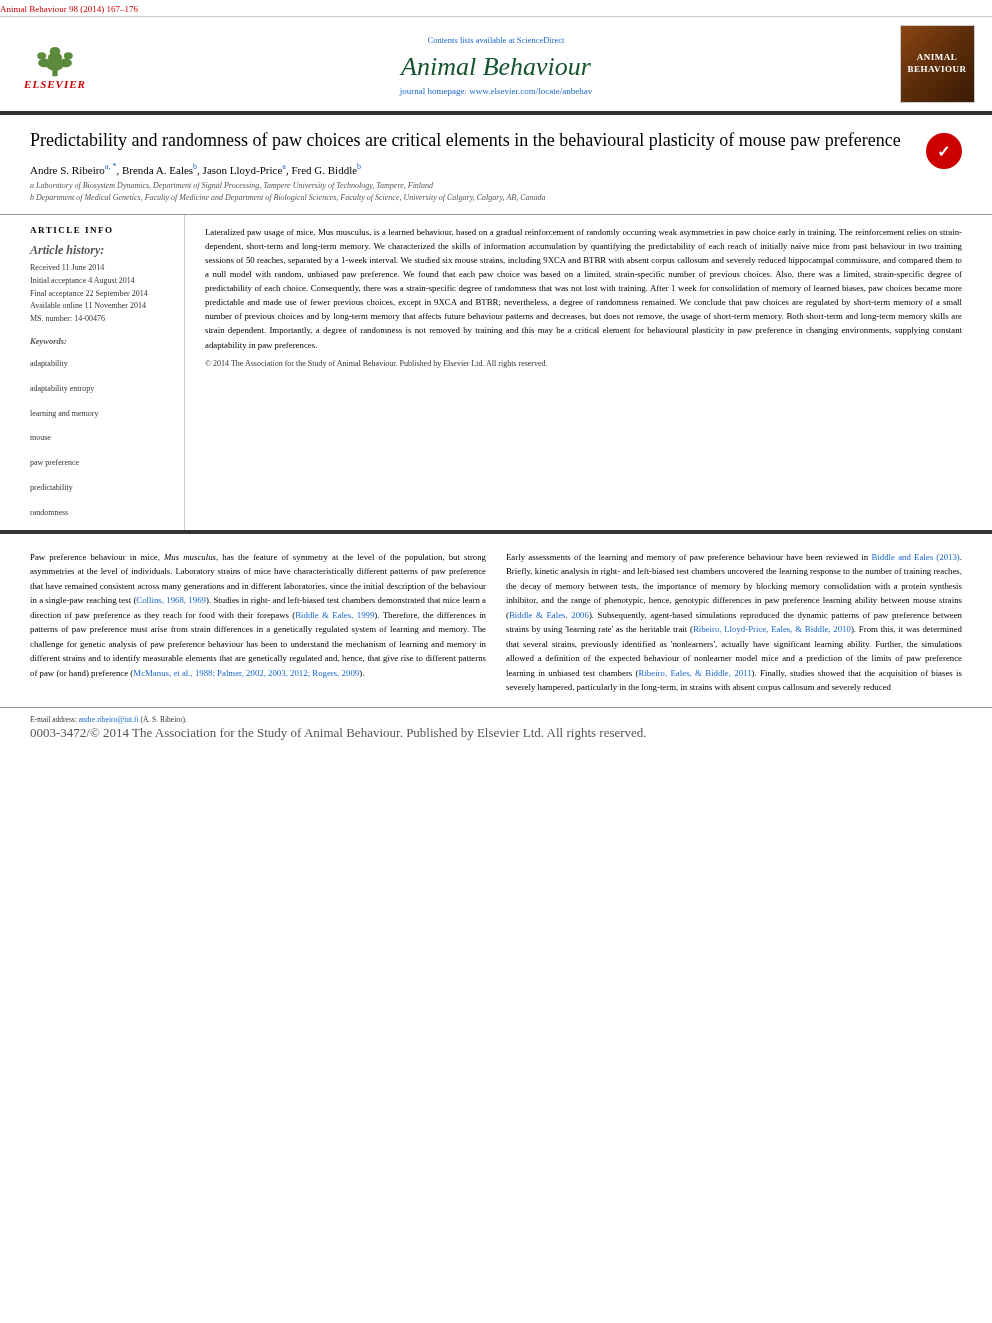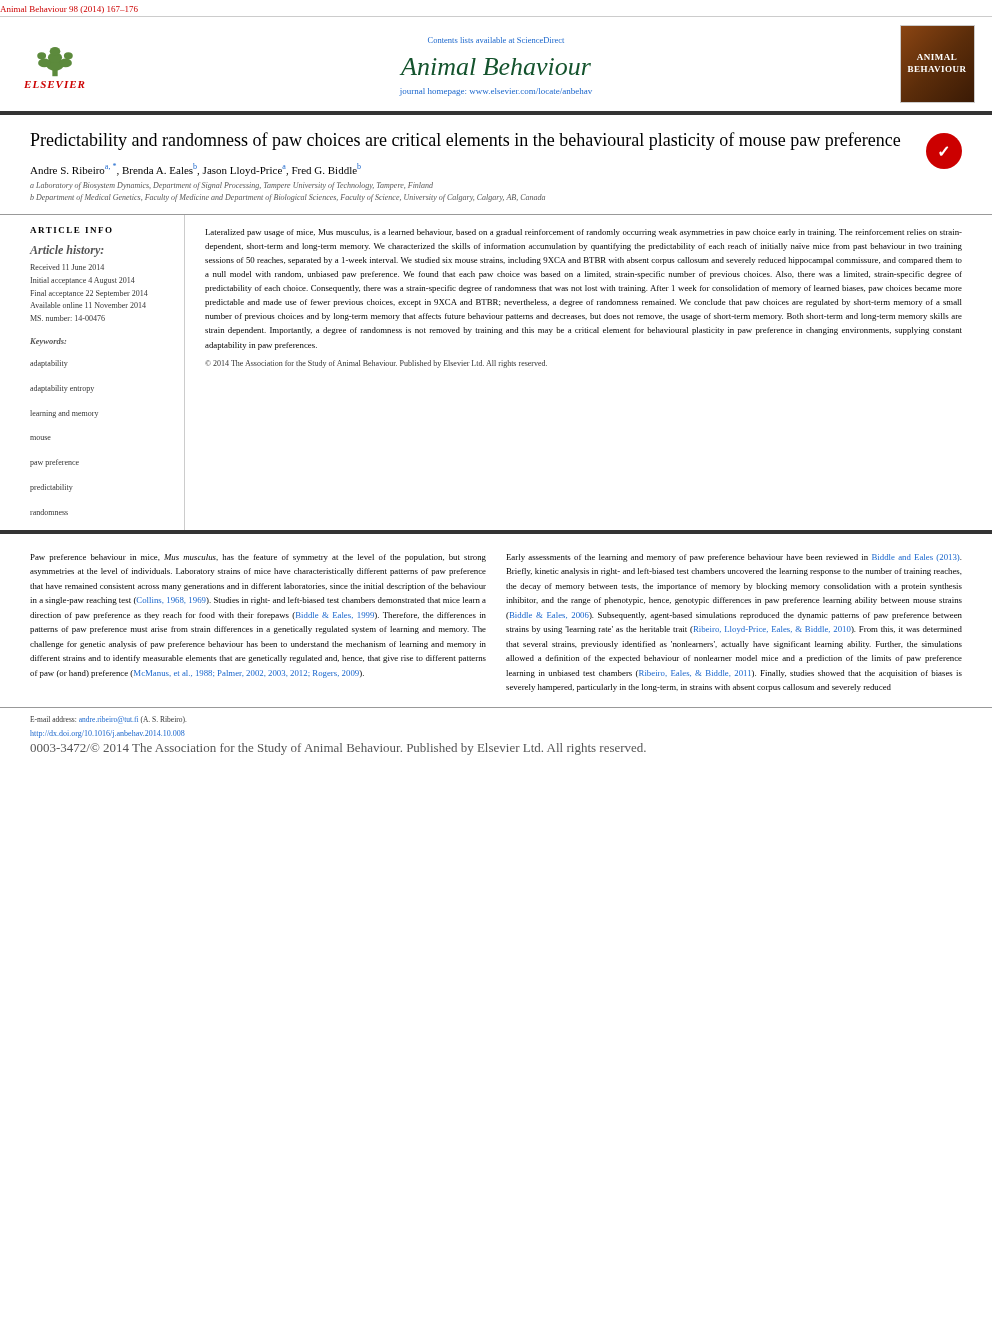--- a/index.html
+++ b/index.html
@@ -382,15 +382,14 @@
     </div>
   </div>
 </div>
 
 <div class="footnote-section">
   <div class="footnote-text">
     <span>E-mail address:</span>
     <span class="link-blue">andre.ribeiro@tut.fi</span>
     <span>(A. S. Ribeiro).</span>
   </div>
-  <div class="doi-line">http://dx.doi.org/10.1016/j.anbehav.2014.10.008</div>
   <div class="issn-line">0003-3472/© 2014 The Association for the Study of Animal Behaviour. Published by Elsevier Ltd. All rights reserved.</div>
 </div>
 
 </body></html>

